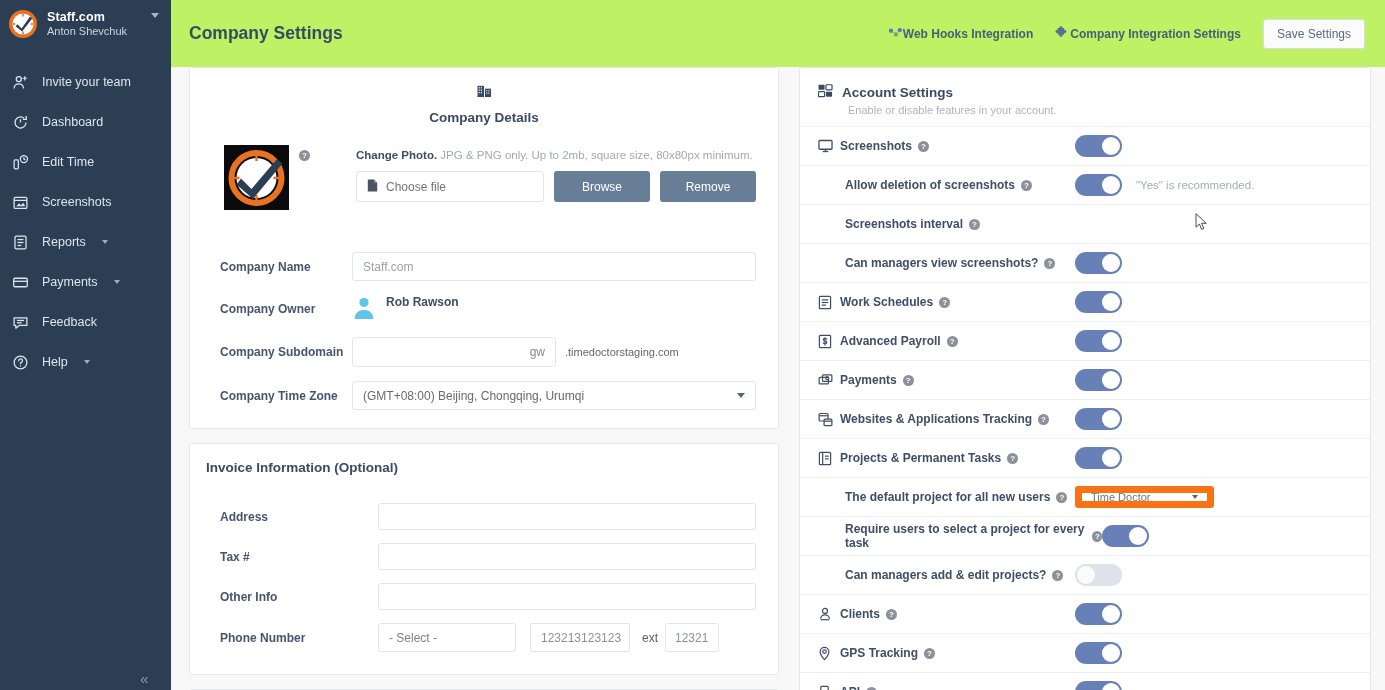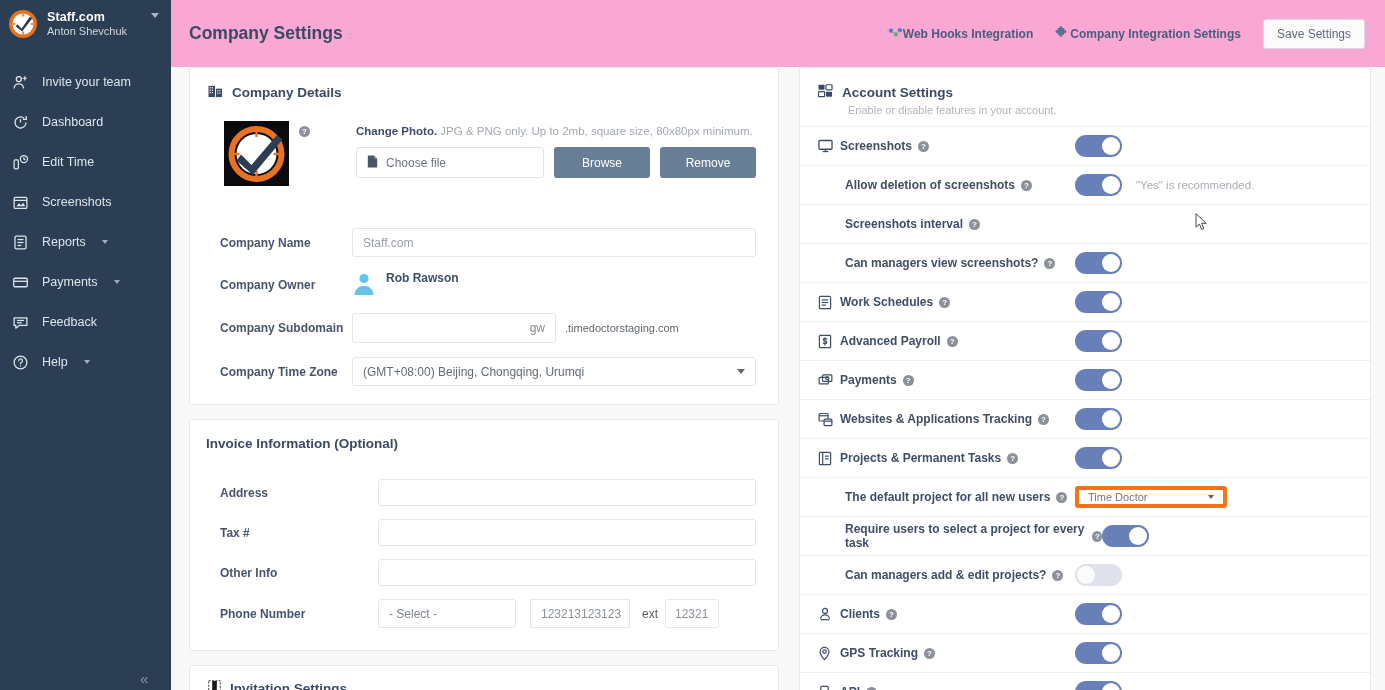--- a/index.html
+++ b/index.html
@@ -47,21 +47,21 @@
   }
   .collapse {
     position: absolute; bottom: 4px; left: 140px;
     color: #8b9bad; font-size: 15px; cursor: pointer; line-height: 1;
   }
 
   
   .main { flex: 1; height: 690px; background: #f8f8f9; position: relative; overflow: hidden; }
   .topbar {
     height: 67px; display: flex; align-items: center;
-    padding: 0 20px 0 18px; background: #f9a8d4;
+    padding: 0 20px 0 18px; background: #bef264;
   }
   .page-title { font-size: 17.5px; font-weight: bold; color: #3a4a63; }
   .topbar-right { margin-left: auto; display: flex; align-items: center; gap: 0; }
   .tb-link {
     display: flex; align-items: center; 
     font-size: 12px; font-weight: bold; color: #4a5d7a; cursor: pointer;
     margin-right: 22px; white-space: nowrap;
   }
   .btn-save {
     font-size: 12px; color: #5d6b7e; background: #fbfbfc;
@@ -74,20 +74,21 @@
   .col-right { flex: 1; }
 
   .card {
     background: #ffffff; border: 1px solid #e6e7ea;
     border-radius: 3px; margin-bottom: 14px;
   }
   .card-title {
     display: flex; align-items: center; gap: 9px;
     font-size: 13.5px; font-weight: bold; color: #3a4a63;
     padding: 16px 18px 0 18px;
+    flex-direction: column;
   }
   .card-body { padding: 16px 22px 18px 16px; }
 
   
   .photo-row { display: flex; gap: 0; padding: 4px 0 6px 0; }
   .photo-wrap { width: 150px; flex: 0 0 150px; position: relative; padding-left: 18px; }
   .photo {
     width: 65px; height: 65px; background: #0b0b0d;
     position: relative; display: block;
   }
@@ -187,21 +188,21 @@
     position: relative; cursor: pointer; flex: 0 0 47px;
   }
   .toggle .knob {
     position: absolute; top: 2px; right: 2px; width: 18px; height: 18px;
     border-radius: 50%; background: #ffffff;
   }
   .toggle.off { background: #dfe2ea; }
   .toggle.off .knob { right: auto; left: 2px; background: #fbfbfc; }
   .hint { font-size: 11.5px; color: #a7acb4; margin-left: 14px; }
   .mini-sel {
-    width: 152px; height: 22px; border: 4px solid #f97316; border-radius: 3px;
+    width: 139px; height: 22px; border: 7px solid #f97316; border-radius: 3px;
     background: #fff; display: flex; align-items: center; padding: 0 9px;
     font-size: 11px; color: #70767f; position: relative; cursor: pointer;
   }
   .mini-sel .car {
     position: absolute; right: 9px; width: 0; height: 0;
     border-left: 3.5px solid transparent; border-right: 3.5px solid transparent;
     border-top: 4.5px solid #5c6470;
   }
   .cursor { position: absolute; left: 1024px; top: 213px; z-index: 50; pointer-events: none; }
 </style>

